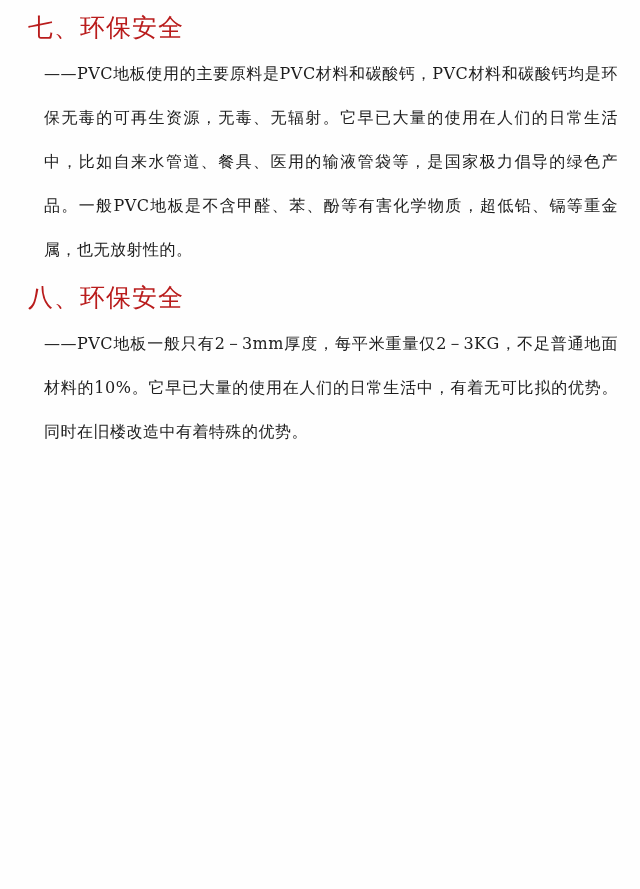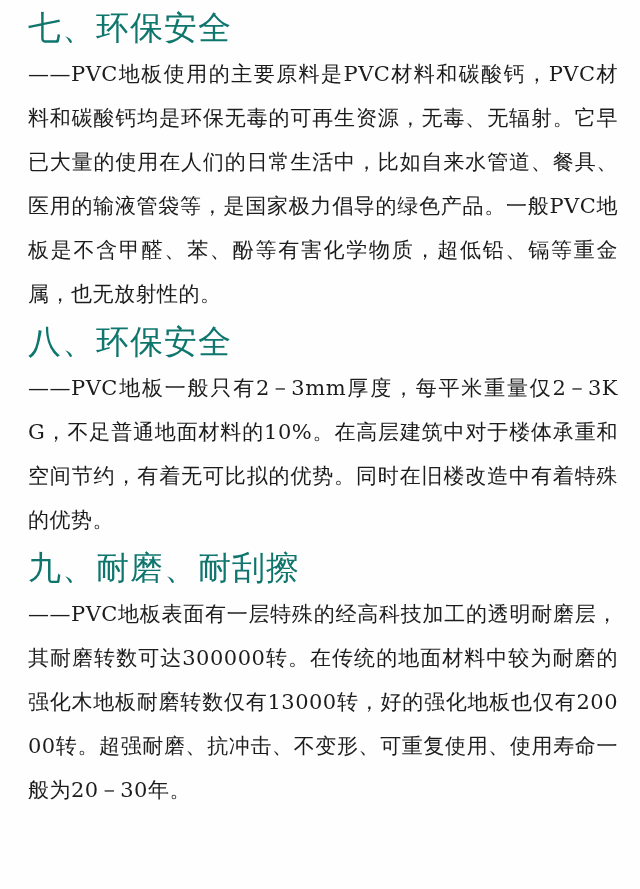--- a/index.html
+++ b/index.html
@@ -18,52 +18,48 @@
     box-sizing: border-box;
     width: 640px;
     height: 889px;
     padding: 6px 22px 0 28px;
     background: #fefefe;
   }
   .section {
     margin: 0;
   }
   .heading {
-    font-size: 33px;
+    font-size: 25px;
     line-height: 44px;
     letter-spacing: 1px;
-    color: #0f766e;
+    color: #b91c1c;
     margin: 0 0 2px 0;
     font-weight: 400;
   }
   .para {
-    font-size: 21px;
+    font-size: 16px;
     line-height: 44px;
     letter-spacing: 0.5px;
     color: #1c1c1c;
-    margin: 0 0 4px 0;
+    margin: 0 0 4px 16px;
     text-align: justify;
     text-justify: inter-ideograph;
     word-break: break-all;
     font-weight: 400;
   }
 </style>
 </head>
 <body>
 
 <div class="page">
 
   <div class="section">
     <h2 class="heading">七、环保安全</h2>
     <p class="para">——PVC地板使用的主要原料是PVC材料和碳酸钙，PVC材料和碳酸钙均是环保无毒的可再生资源，无毒、无辐射。它早已大量的使用在人们的日常生活中，比如自来水管道、餐具、医用的输液管袋等，是国家极力倡导的绿色产品。一般PVC地板是不含甲醛、苯、酚等有害化学物质，超低铅、镉等重金属，也无放射性的。</p>
   </div>
 
   <div class="section">
     <h2 class="heading">八、环保安全</h2>
-    <p class="para">——PVC地板一般只有2－3mm厚度，每平米重量仅2－3KG，不足普通地面材料的10%。在高层建筑中对于楼体承重和空间节约，有着无可比拟的优势。同时在旧楼改造中有着特殊的优势。</p>
+    <p class="para">——PVC地板一般只有2－3mm厚度，每平米重量仅2－3KG，不足普通地面材料的10%。它早已大量的使用在人们的日常生活中，有着无可比拟的优势。同时在旧楼改造中有着特殊的优势。</p>
   </div>
 
-  <div class="section">
-    <h2 class="heading">九、耐磨、耐刮擦</h2>
-    <p class="para">——PVC地板表面有一层特殊的经高科技加工的透明耐磨层，其耐磨转数可达300000转。在传统的地面材料中较为耐磨的强化木地板耐磨转数仅有13000转，好的强化地板也仅有20000转。超强耐磨、抗冲击、不变形、可重复使用、使用寿命一般为20－30年。</p>
-  </div>
 
 </div>
 
 </body></html>

